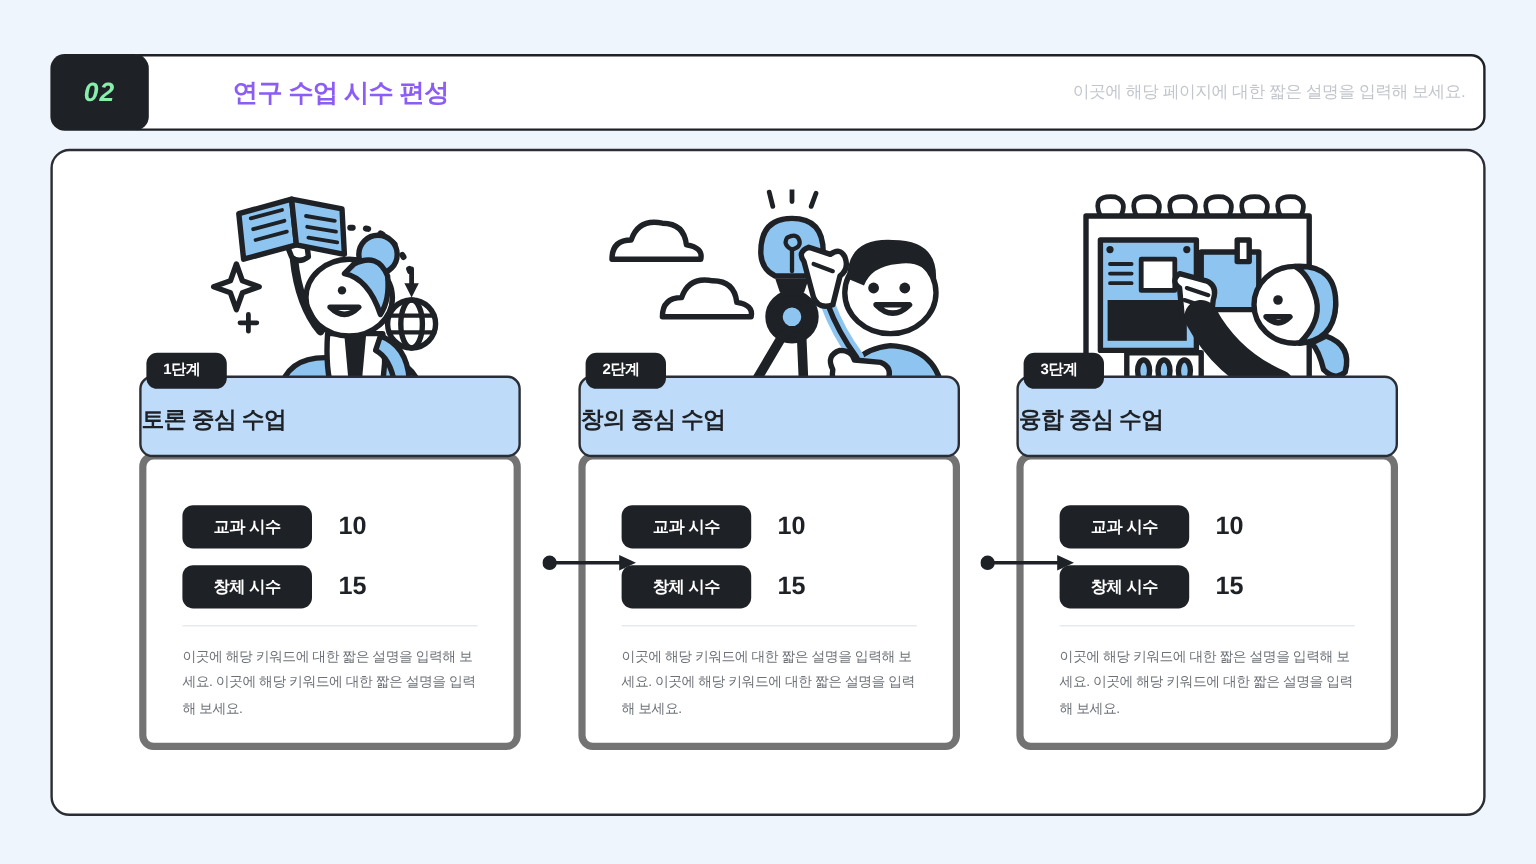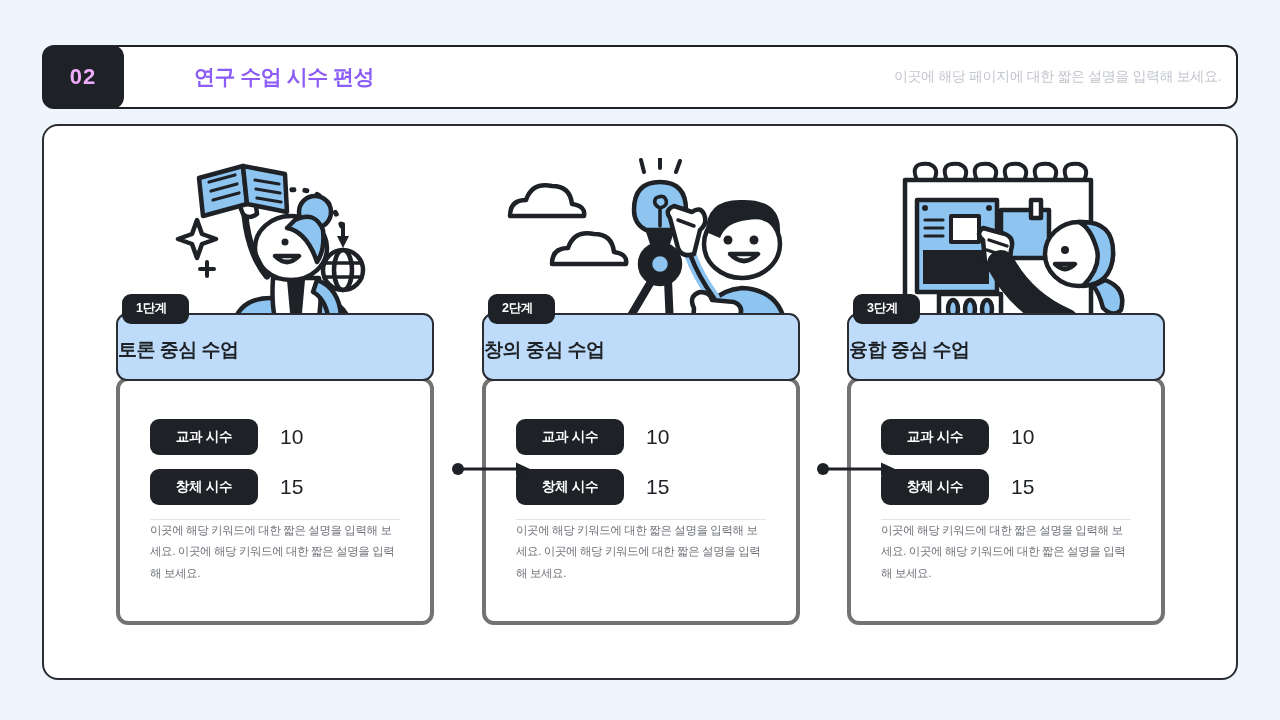--- a/index.html
+++ b/index.html
@@ -13,21 +13,21 @@
 
   
   .header { position: absolute; left: 42px; top: 45px; width: 1196px; height: 64px; }
   .header-num {
     position: absolute; left: 0; top: 0; width: 82px; height: 64px;
     background: #1e2126; border-radius: 12px;
     display: flex; align-items: center; justify-content: center;
     z-index: 2;
   }
   .header-num span {
-    color: #f0abfc; font-size: 22px; font-weight: bold; letter-spacing: 1px;
+    color: #86efac; font-size: 22px; font-weight: bold; letter-spacing: 1px; font-style: italic;
   }
   .header-bar {
     position: absolute; left: 62px; top: 0; width: 1134px; height: 64px;
     background: #ffffff; border: 2px solid #1e2126; border-radius: 12px;
     display: flex; align-items: center; z-index: 1;
   }
   .header-title {
     margin-left: 88px; font-size: 21px; font-weight: bold; color: #8b5cf6;
     letter-spacing: -0.5px;
   }
@@ -76,38 +76,38 @@
     z-index: 3;
   }
   .card-head-title {
     font-size: 19px; font-weight: bold; color: #1e2126; letter-spacing: -0.5px;
     margin-top: 6px;
   }
 
   
   .card-body {
     position: absolute; left: 0; top: 251px; width: 318px; height: 248px;
-    background: #ffffff; border: 4px solid #737373; border-radius: 12px;
+    background: #ffffff; border: 6px solid #737373; border-radius: 12px;
     z-index: 2; padding: 38px 30px 0 30px;
   }
   .metric { display: flex; align-items: center; margin-bottom: 14px; }
   .metric-label {
     background: #1e2126; color: #ffffff;
     border-radius: 9px; width: 108px; height: 36px;
     display: flex; align-items: center; justify-content: center;
     font-size: 13.5px; font-weight: bold; letter-spacing: -0.3px;
   }
   .metric-value {
-    margin-left: 22px; font-size: 21px; font-weight: normal; color: #1e2126;
+    margin-left: 22px; font-size: 21px; font-weight: bold; color: #1e2126;
   }
   .divider {
     margin-top: 14px; height: 1px; background: #e2e4e8; width: 100%;
   }
   .card-text {
-    font-size: 11.5px; line-height: 1.85;
+    margin-top: 16px; font-size: 11.5px; line-height: 1.85;
     color: #6e7278; letter-spacing: -0.4px;
   }
 
   
   .connector { position: absolute; top: 333px; height: 20px; z-index: 6; }
   .conn-0 { left: 408px; width: 78px; }
   .conn-1 { left: 773px; width: 78px; }
 </style>
 </head>
 <body>

